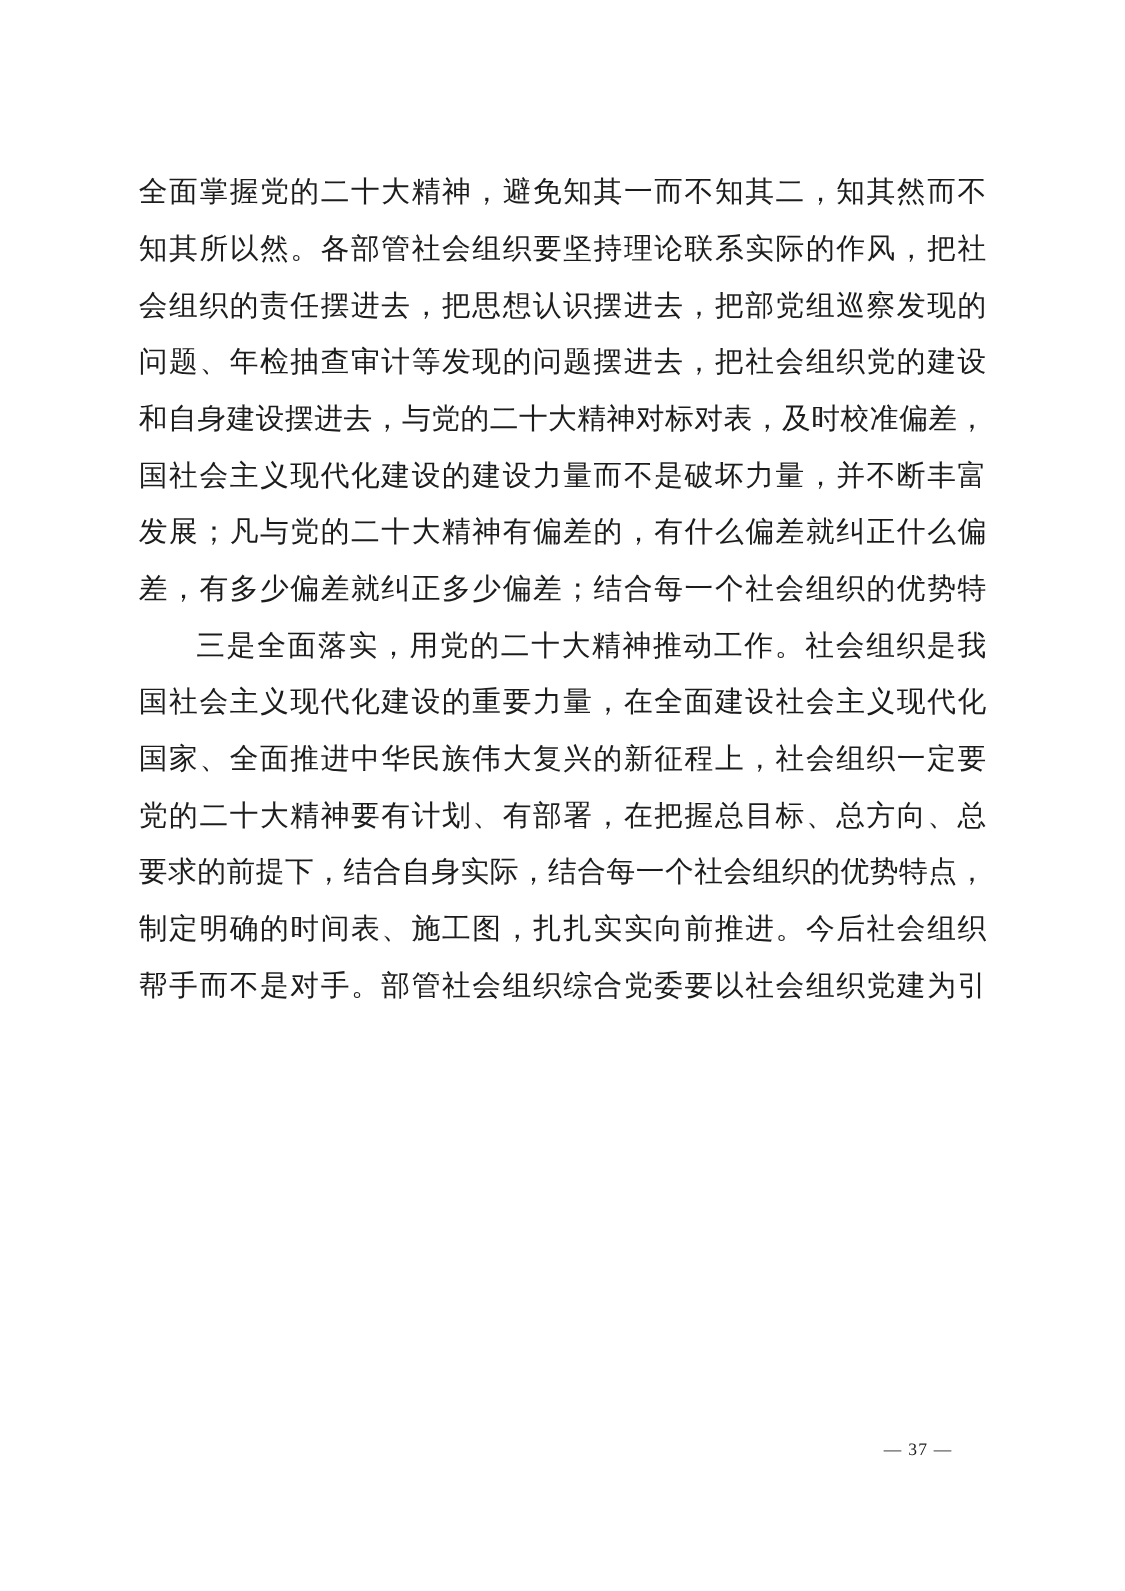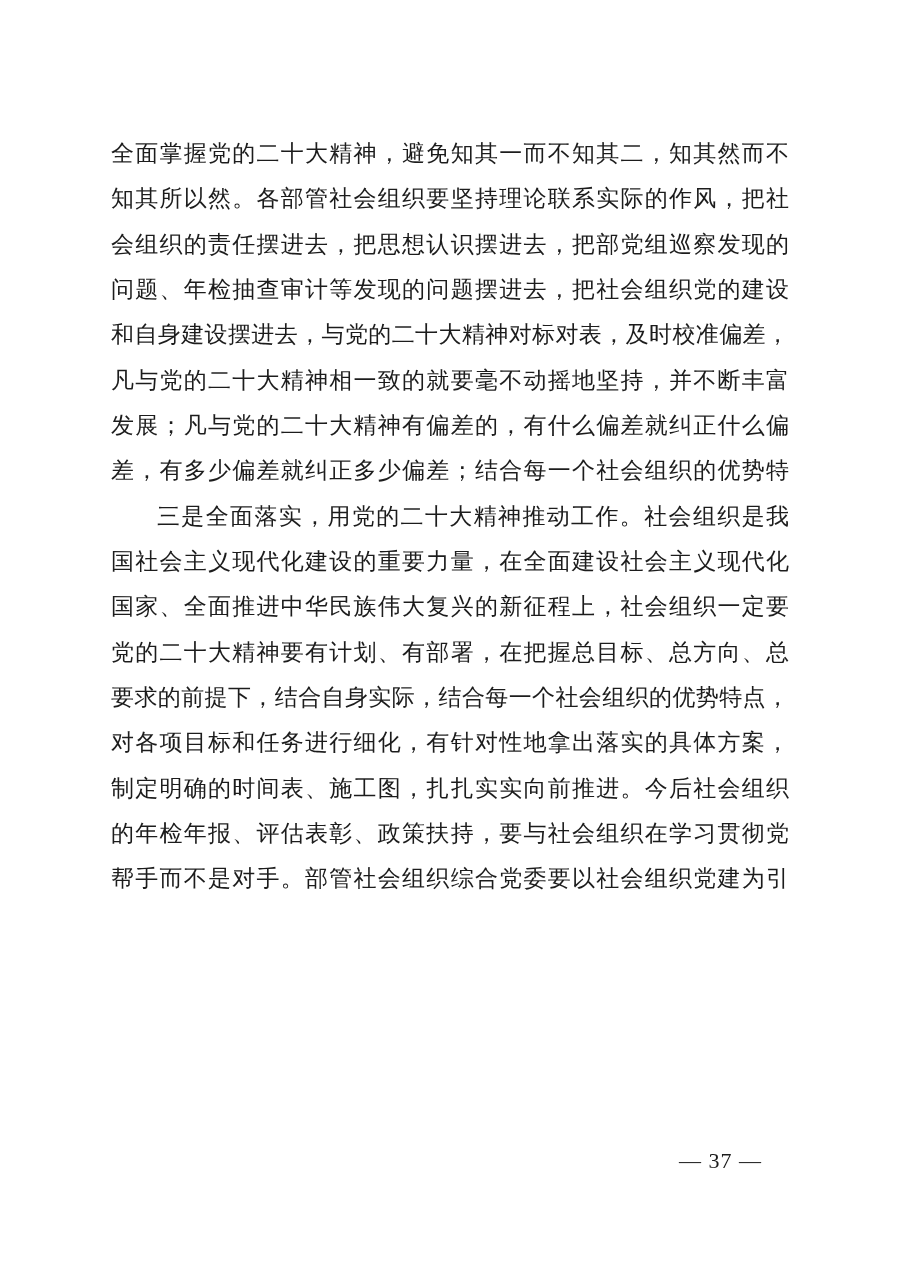--- a/index.html
+++ b/index.html
@@ -42,49 +42,47 @@
   .line.indent {
     text-indent: 46px;
   }
   .bold {
     font-weight: normal;
   }
   .footer {
     position: absolute;
     top: 1146px;
     right: 138px;
-    font-size: 22px;
+    font-size: 14px;
     line-height: 30px;
     letter-spacing: 1px;
     color: #1c1c1c;
   }
 </style>
 </head>
 <body>
 
 <div class="page">
   <div class="text-block">
       <div>
         <div class="line"><span>全面掌握党的二十大精神，避免知其一而不知其二，知其然而不</span></div>
         <div class="line"><span>知其所以然。各部管社会组织要坚持理论联系实际的作风，把社</span></div>
         <div class="line"><span>会组织的责任摆进去，把思想认识摆进去，把部党组巡察发现的</span></div>
         <div class="line"><span>问题、年检抽查审计等发现的问题摆进去，把社会组织党的建设</span></div>
         <div class="line"><span>和自身建设摆进去，与党的二十大精神对标对表，及时校准偏差，</span></div>
-        <div class="line"><span>凡与党的二十大精神相一致的就要毫不动摇地坚持，并不断丰富</span></div>
+        <div class="line"><span>国社会主义现代化建设的建设力量而不是破坏力量，并不断丰富</span></div>
         <div class="line"><span>发展；凡与党的二十大精神有偏差的，有什么偏差就纠正什么偏</span></div>
         <div class="line"><span>差，有多少偏差就纠正多少偏差；结合每一个社会组织的优势特点，</span></div>
       </div>
       <div>
         <div class="line indent"><span class="bold">三是全面落实，用党的二十大精神推动工作。</span><span>社会组织是我</span></div>
         <div class="line"><span>国社会主义现代化建设的重要力量，在全面建设社会主义现代化</span></div>
         <div class="line"><span>国家、全面推进中华民族伟大复兴的新征程上，社会组织一定要</span></div>
         <div class="line"><span>党的二十大精神要有计划、有部署，在把握总目标、总方向、总</span></div>
         <div class="line"><span>要求的前提下，结合自身实际，结合每一个社会组织的优势特点，</span></div>
-        <div class="line"><span>对各项目标和任务进行细化，有针对性地拿出落实的具体方案，</span></div>
         <div class="line"><span>制定明确的时间表、施工图，扎扎实实向前推进。今后社会组织</span></div>
-        <div class="line"><span>的年检年报、评估表彰、政策扶持，要与社会组织在学习贯彻党</span></div>
         <div class="line"><span>帮手而不是对手。部管社会组织综合党委要以社会组织党建为引</span></div>
       </div>
     </div>
   <div class="footer">
     <span>— 37 —</span>
   </div>
 </div>
 
 </body></html>

